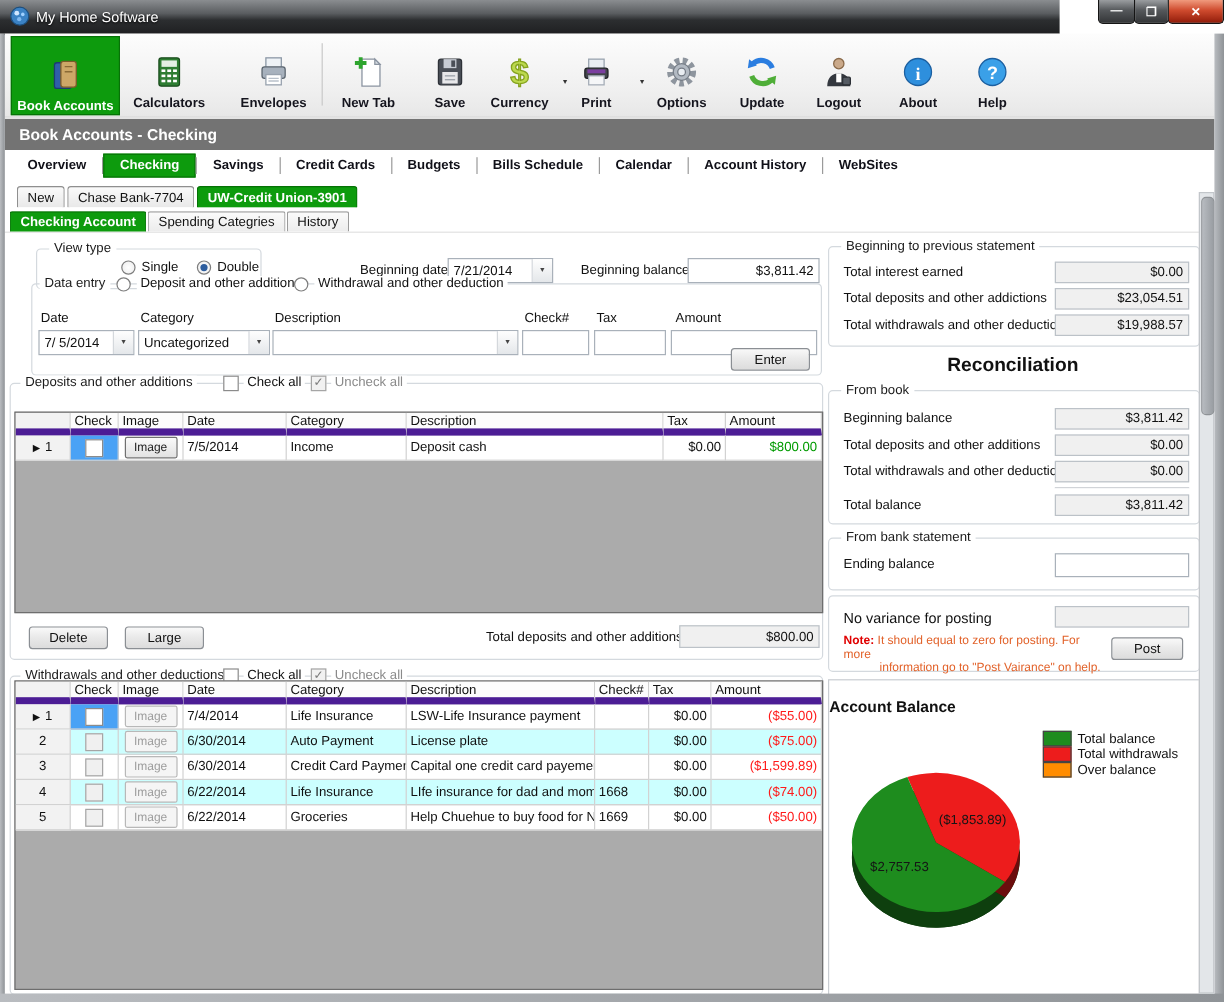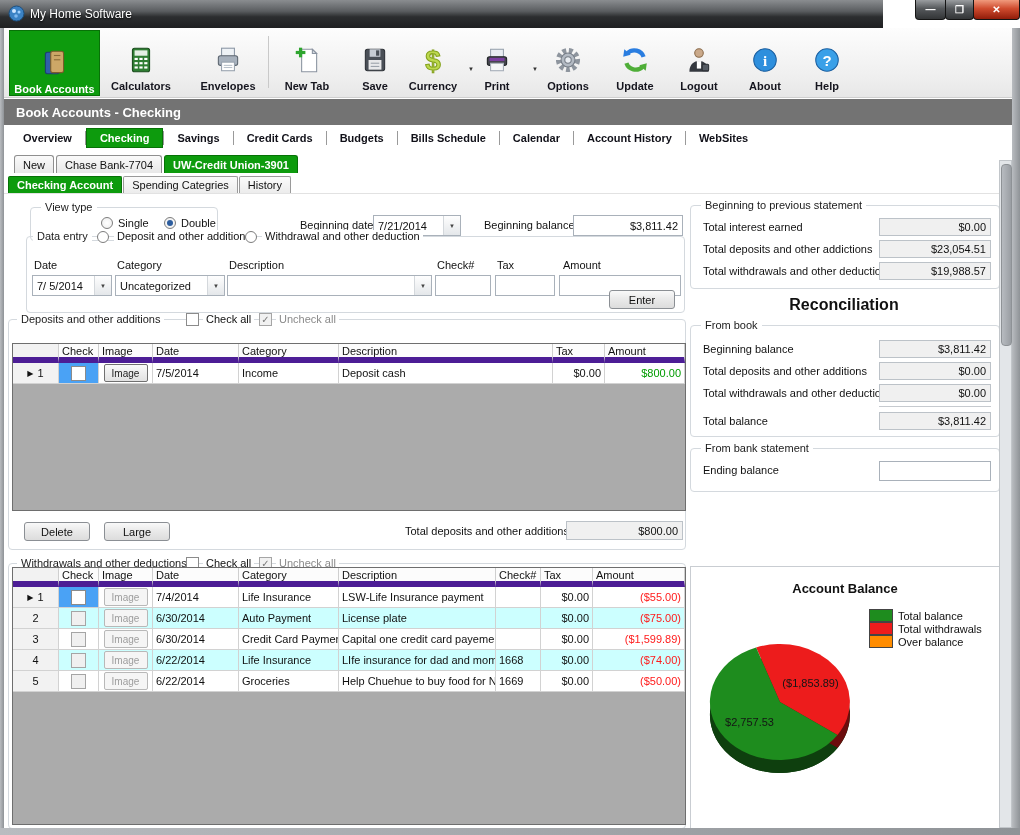--- a/index.html
+++ b/index.html
@@ -63,21 +63,21 @@
   .mini-btn{width:42px;height:16px;border:1px solid #707070;border-radius:2px;background:linear-gradient(#fafafa,#e2e2e2);font-size:10px;color:#222;margin:0 auto;display:flex;align-items:center;justify-content:center;}
   .mini-btn.dis{border-color:#b8b8b8;color:#9d9d9d;background:#f5f5f5;}
   .cur-arrow{font-size:8px;}
   
   .srow-lbl{position:absolute;left:12px;white-space:nowrap;}
   .srow-fld{position:absolute;left:188px;width:112px;height:18px;border:1px solid #bcc2c8;background:#f0f0f0;display:flex;align-items:center;justify-content:flex-end;padding:0 4px;box-sizing:border-box;}
   #recon-title{position:absolute;left:690px;top:296px;width:308px;text-align:center;font-size:16px;font-weight:bold;}
   .note-red{color:#e00000;font-weight:bold;}
   .note-org{color:#e2622a;}
   #chart-box{position:absolute;left:690px;top:566px;width:308px;height:262px;border:1px solid #c9cdd2;}
-  #chart-title{position:absolute;top:14px;width:100%;text-align:center;font-weight:bold;font-size:13px;}
+  #chart-title{position:absolute;top:14px;width:100%;text-align:left;font-weight:bold;font-size:13px;}
   .cleg{position:absolute;left:178px;display:flex;align-items:center;gap:5px;}
   .cleg .sw{width:22px;height:11px;border:1px solid #444;}
   #scrollstrip{left:999px;top:160px;width:13px;height:668px;background:#e3e6e9;border:1px solid #c2c6ca;box-sizing:border-box;}
   #scrollthumb{left:1px;top:3px;width:9px;height:180px;background:linear-gradient(90deg,#b7bbc0,#9a9ea3);border-radius:4px;border:1px solid #8e9296;}
 </style>
 </head>
 <body>
 
 <div id="root">
 
@@ -530,20 +530,34 @@
     </div>
 
   <div class="gb" style="left:690px;top:448px;width:308px;height:42px">
     <span class="gleg">From bank statement</span>
     <span class="srow-lbl" style="top:15px">Ending balance</span>
     <div class="tb" style="left:188px;top:12px;width:112px;height:20px">
         <input value="" style="">
       </div>
   </div>
 
+  <div class="gb" style="left:690px;top:496px;width:308px;height:62px">
+    <span class="srow-lbl" style="top:11px;font-size:12px">No variance for posting</span>
+    <div class="srow-fld" style="top:8px">
+        <span></span>
+      </div>
+    <div class="abs" style="left:12px;top:32px;width:220px;font-size:10px;line-height:11px;position:absolute">
+      <span class="note-red">Note:</span>
+      <span class="note-org">It should equal to zero for posting. For more</span><br>
+      <span class="note-org" style="padding-left:30px">information go to "Post Vairance" on help.</span>
+    </div>
+    <div class="btn" style="left:235px;top:34px;width:60px;height:19px">
+        <span>Post</span>
+      </div>
+  </div>
 
   <div id="chart-box">
     <div id="chart-title">Account Balance</div>
     <div id="chart-legend">
         <div class="cleg" style="top: 42px;">
           <span class="sw" style="background:#1e8c1e"></span>
           <span>Total balance</span>
         </div>
         <div class="cleg" style="top: 55px;">
           <span class="sw" style="background:#ed1c1c"></span>

